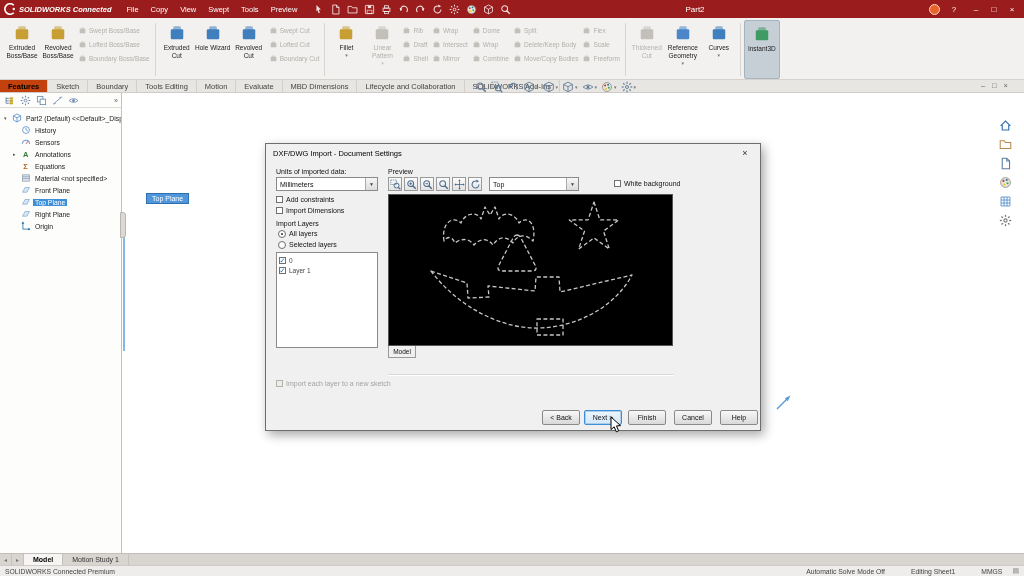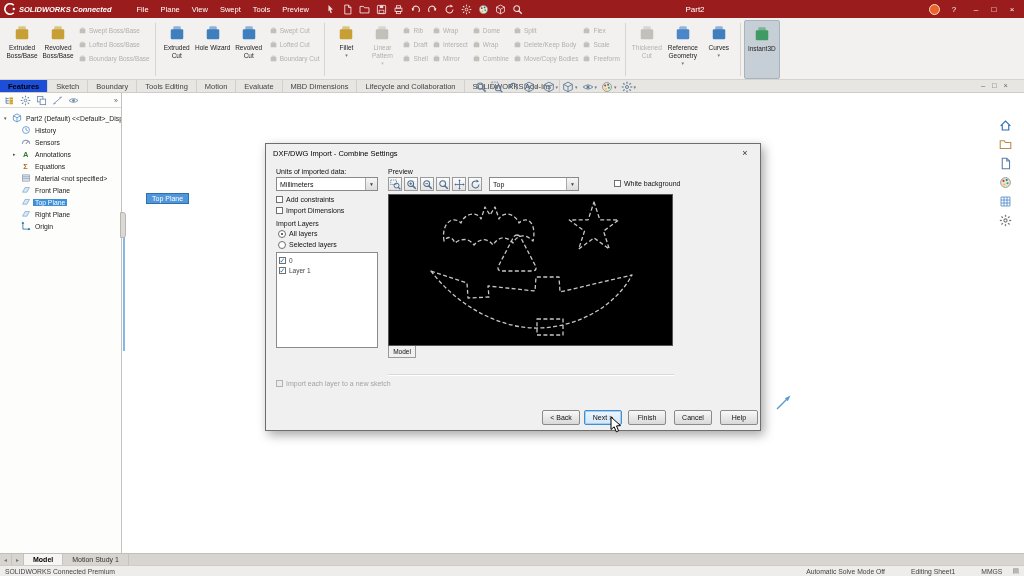--- a/index.html
+++ b/index.html
@@ -2,21 +2,21 @@
 <html><head>
 <meta charset="utf-8">
 <style>
   * { margin:0; padding:0; box-sizing:border-box; }
   html,body { width:1024px; height:576px; overflow:hidden; }
   body { font-family:"Liberation Sans", sans-serif; background:#fff; position:relative; font-size:8px; color:#222; }
 
   
   .titlebar { position:absolute; top:0; left:0; right:0; height:18px; background:#9b1c1c; color:#fff; display:flex; align-items:center; padding:0 4px; z-index:20; }
   .logo { display:flex; align-items:center; margin-right:3px; }
-  .appname { font-size:7.5px; font-weight:bold; font-style:italic; margin-right:20px; white-space:nowrap; }
+  .appname { font-size:7.5px; font-weight:bold; font-style:italic; margin-right:10px; white-space:nowrap; }
   .menus { display:flex; gap:2px; margin-right:10px; }
   .menu { padding:2px 5px; font-size:7.5px; cursor:default; }
   .qat { display:flex; gap:4px; align-items:center; }
   .qat-btn { width:13px; height:13px; display:flex; align-items:center; justify-content:center; }
   .doc-title { position:absolute; left:655px; width:80px; text-align:center; font-size:8px; color:#fff; }
   .tb-right { position:absolute; right:4px; top:0; height:18px; display:flex; align-items:center; gap:8px; }
   .avatar { width:11px; height:11px; border-radius:50%; background:#e8642a; border:1px solid #ffd9c4; }
   .help-btn { font-size:8px; color:#fff; width:12px; text-align:center; }
   .win-btn { width:16px; text-align:center; font-size:8px; color:#fff; }
 
@@ -31,21 +31,21 @@
   .caret { font-size:5px; color:#777; line-height:1; }
   .rb-large.disabled .caret { color:#c3c0ba; }
   .rb-stack { display:flex; flex-direction:column; justify-content:flex-start; padding-top:6px; gap:5px; margin:0 2px; }
   .rb-small { display:flex; align-items:center; gap:2px; font-size:6.5px; color:#222; white-space:nowrap; }
   .rb-small.disabled { color:#b3b0ab; }
   .rb-small .ic { width:9px; height:9px; display:inline-flex; }
 
   
   .tabrow { position:absolute; top:80px; left:0; right:0; height:13px; background:#e8e6e2; border-bottom:1px solid #cfccc7; display:flex; align-items:stretch; font-size:7.5px; z-index:10; }
   .tab { padding:0 8px; color:#444; border-right:1px solid #d3d0cb; display:flex; align-items:center; }
-  .tab.active { background:#1d4ed8; color:#000; font-weight:bold; }
+  .tab.active { background:#c2410c; color:#000; font-weight:bold; }
   .headsup { position:absolute; left:475px; top:81px; height:12px; display:flex; gap:4px; align-items:center; z-index:11; }
   .hu-btn { display:flex; align-items:center; gap:1px; }
   .hu-caret { font-size:5px; color:#777; }
   .cm-ctrl { position:absolute; right:16px; top:81px; display:flex; gap:7px; font-size:7.5px; color:#666; z-index:11; }
 
   
   .canvas { position:absolute; top:93px; left:0; right:0; bottom:23px; background:#ffffff; }
   .plane-tag { position:absolute; left:146px; top:100px; background:#4f97da; border:1px solid #2f6fae; color:#fff; font-size:7px; padding:1px 5px; z-index:5; }
   .plane-edge { position:absolute; left:123px; top:125px; width:2px; height:133px; background:#86b7e8; z-index:4; }
   .handle-arrow { position:absolute; left:775px; top:300px; z-index:4; }
@@ -117,21 +117,21 @@
   <div class="titlebar">
     <span class="logo">
       <svg width="12" height="12" viewBox="0 0 16 16">
           <path d="M13 3 A7 7 0 1 0 13 13" fill="none" stroke="#fff" stroke-width="2.2"></path>
           <circle cx="13" cy="8" r="1.6" fill="#fff"></circle>
         </svg>
     </span>
     <span class="appname">SOLIDWORKS Connected</span>
     <div class="menus" id="menus">
         <span class="menu">File</span>
-        <span class="menu">Plane</span>
+        <span class="menu">Copy</span>
         <span class="menu">View</span>
         <span class="menu">Swept</span>
         <span class="menu">Tools</span>
         <span class="menu">Preview</span>
       </div>
     <div class="qat" id="qat">
         <span class="qat-btn">
           <svg width="11" height="11" viewBox="0 0 16 16">
             <path d="M5 1.5 L11.5 8 L8.4 8.3 L10 12.8 L8.2 13.5 L6.6 9.2 L5 10.8 Z" fill="rgba(255,255,255,0.85)"></path>
           </svg>
@@ -826,21 +826,21 @@
             <line x1="3" y1="3" x2="4.8" y2="4.8"></line>
             <line x1="11.2" y1="11.2" x2="13" y2="13"></line>
             <line x1="3" y1="13" x2="4.8" y2="11.2"></line>
             <line x1="11.2" y1="4.8" x2="13" y2="3"></line>
           </g>
         </svg>
       </div>
     </div>
 
   <div class="dialog">
-    <div class="dlg-title">DXF/DWG Import - Combine Settings</div>
+    <div class="dlg-title">DXF/DWG Import - Document Settings</div>
     <div class="dlg-close">×</div>
 
     <div class="u-label">Units of imported data:</div>
     <div class="select u-select">
       <span>Millimeters</span>
       <span class="dd-btn">▼</span>
     </div>
 
     <div class="dlg-options" id="dlg-options">
         <div class="cb-row">

